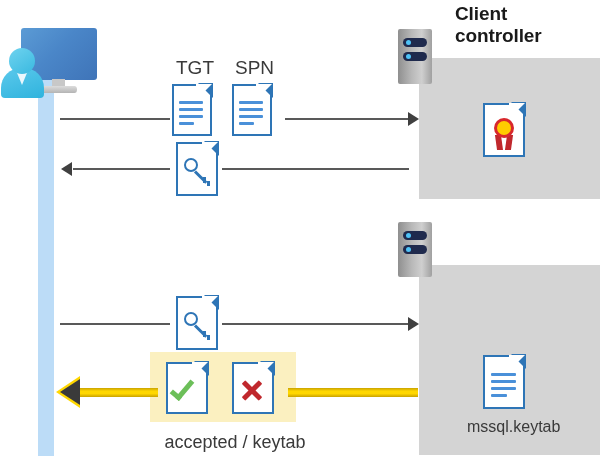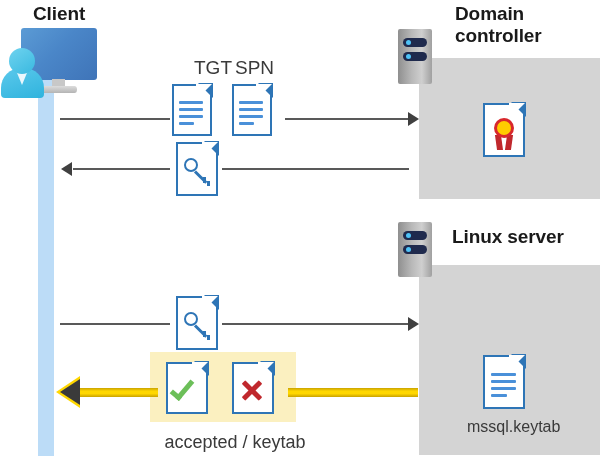--- a/index.html
+++ b/index.html
@@ -111,21 +111,21 @@
   
   .hl{left:150px;top:352px;width:146px;height:70px;background:#fbf0c0;}
   .yarrow-line{height:9px;background:linear-gradient(180deg,#c9a200 0%,#ffd700 35%,#ffd700 62%,#c9a200 100%);}
   .yhead{position:absolute;width:0;height:0;border-top:13px solid transparent;
       border-bottom:13px solid transparent;border-right:20px solid #3a3a3a;}
   .yhead-edge{position:absolute;width:0;height:0;border-top:16px solid transparent;
       border-bottom:16px solid transparent;border-right:24px solid #ffd700;}
 
   
   .lbl-dark{color:#3a3a3a;}
-  .tgt{left:176px;top:57px;font-size:19px;margin-left:18px;}
+  .tgt{left:176px;top:57px;font-size:19px;}
   .spn{left:235px;top:57px;font-size:19px;}
   .keytab-lbl{left:419px;top:418px;width:181px;text-align:left;font-size:16px;margin-left:48px;}
   .accden{left:140px;top:432px;width:190px;text-align:center;font-size:18px;}
 </style>
 </head>
 <body>
 
 <div class="stage">
 
   <div class="abs panel panel-dc"></div>
@@ -135,23 +135,21 @@
 
   <div class="abs" style="left:0;top:0;width:110px;height:100px;">
     <div class="abs monitor-screen"></div>
     <div class="abs monitor-neck"></div>
     <div class="abs monitor-base"></div>
     <div class="abs person-body"></div>
     <div class="abs person-collar"></div>
     <div class="abs person-head"></div>
   </div>
 
-  <div class="abs title title-client">Client</div>
-  <div class="abs title title-dc">Domain controller</div>
-  <div class="abs title title-linux">Linux server</div>
+  <div class="abs title title-dc">Client controller</div>
 
   <div class="abs tower tower-dc">
     <div class="slot s1"></div>
     <div class="slot s2"></div>
   </div>
   <div class="abs tower tower-lx">
     <div class="slot s1"></div>
     <div class="slot s2"></div>
   </div>
 

